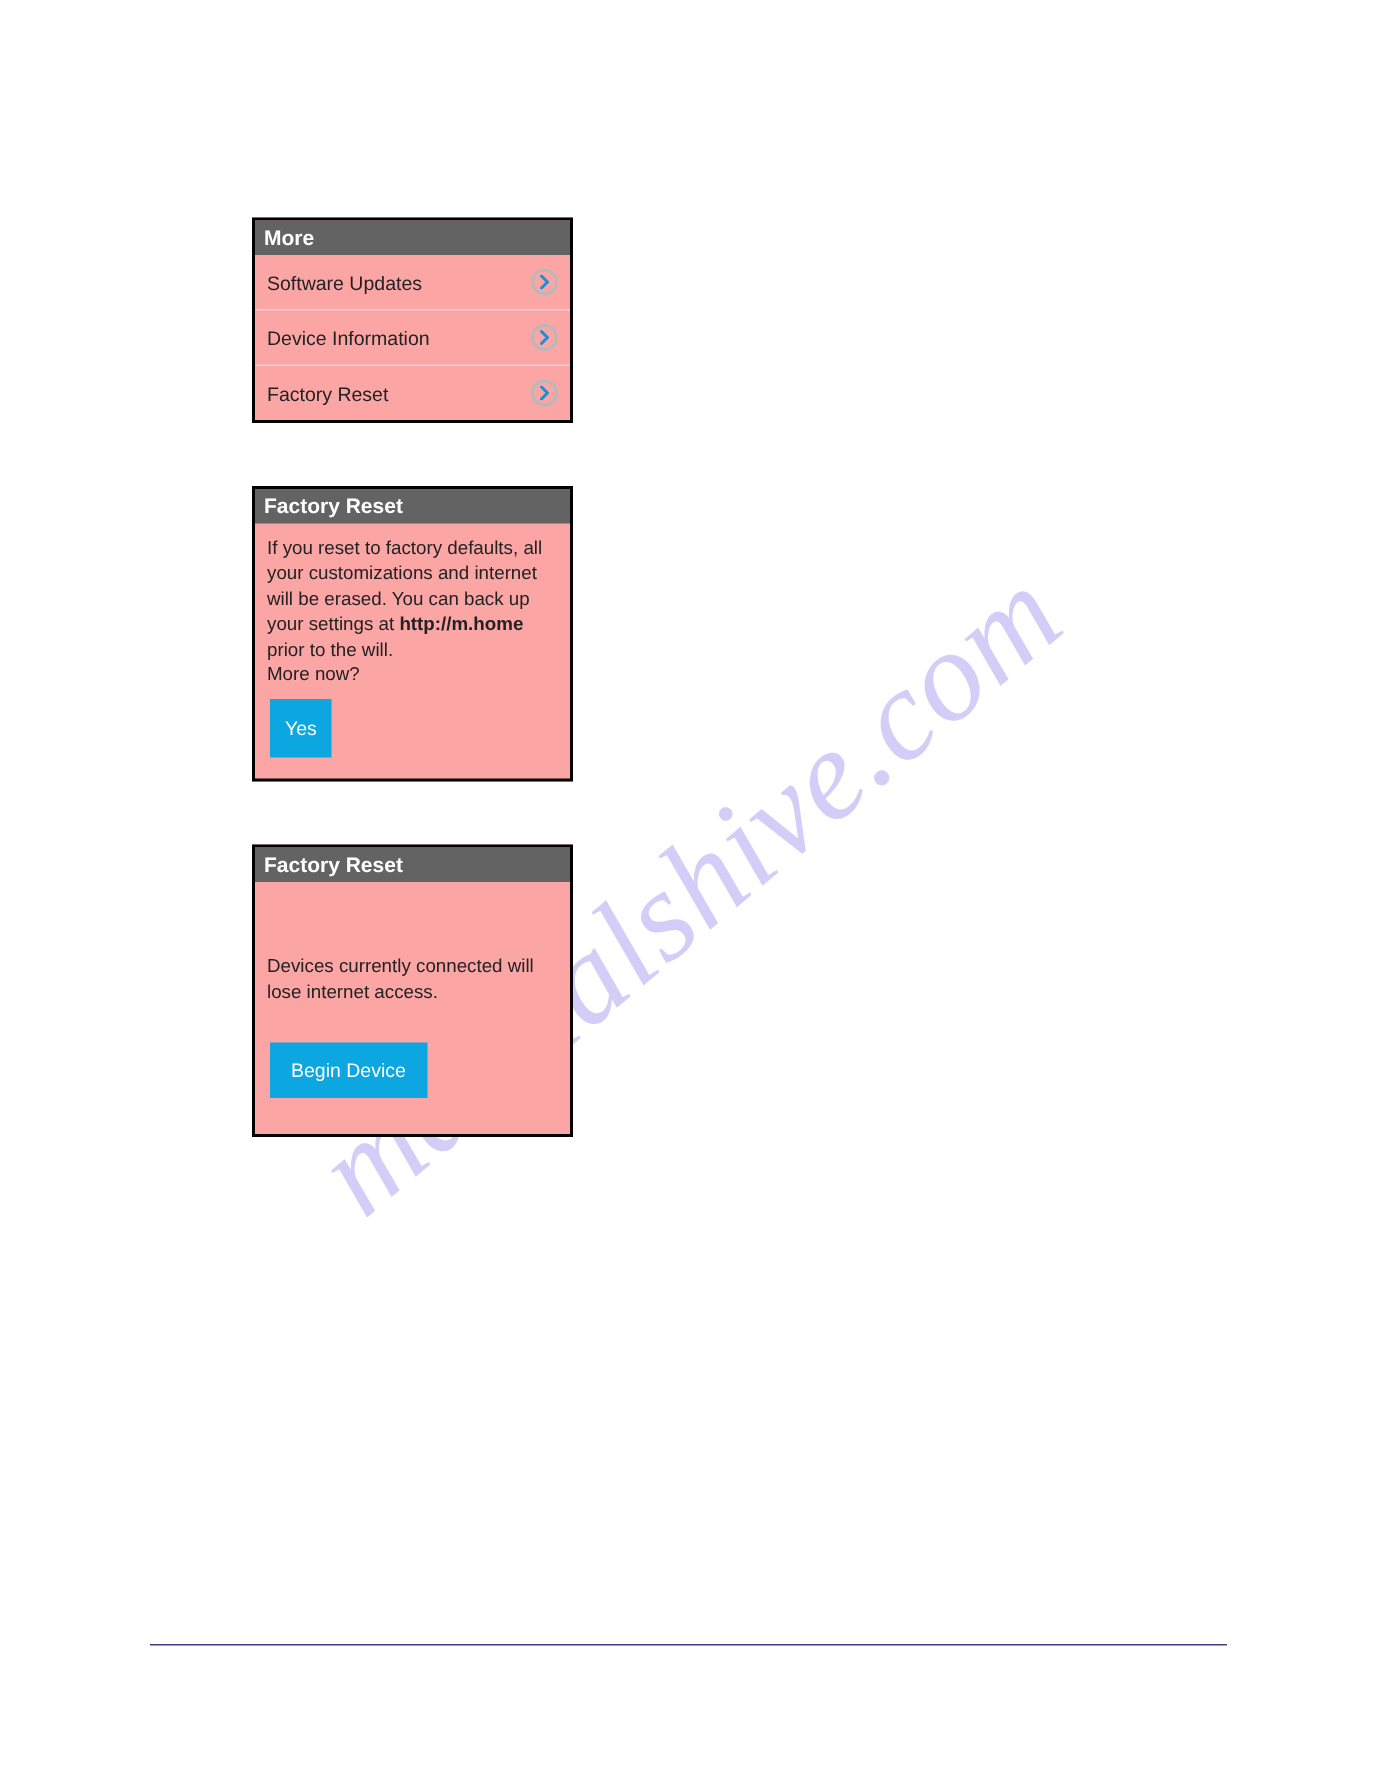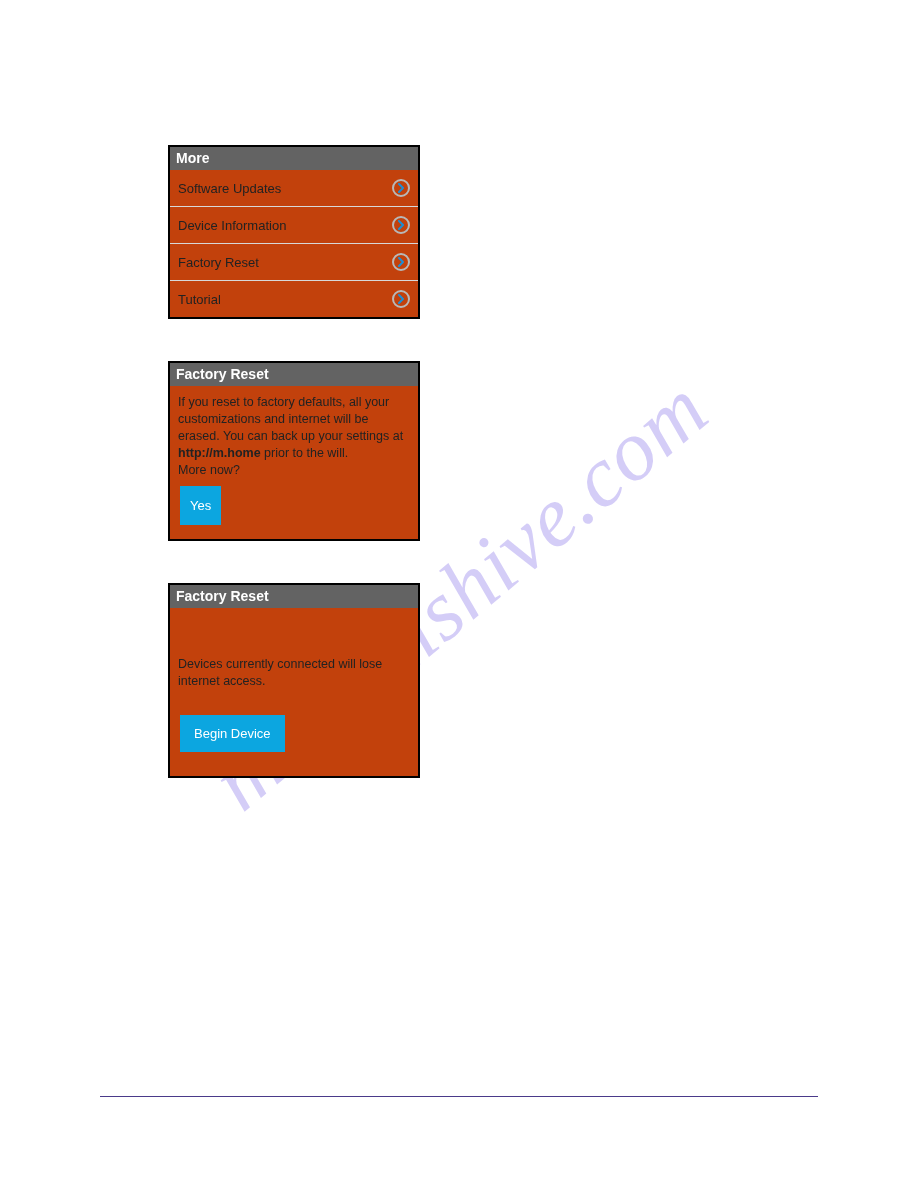--- a/index.html
+++ b/index.html
@@ -11,23 +11,23 @@
     position: relative;
   }
   .page {
     position: absolute;
     left: 168px;
     top: 145px;
     width: 600px;
   }
   .panel {
     border: 2px solid #000;
-    background: #c2410c;
+    background: #fca5a5;
     margin-bottom: 42px;
-    width: 252px;
+    width: 214px;
   }
   .panel-header {
     background: #636363;
     color: #ffffff;
     font-weight: bold;
     font-size: 14px;
     padding: 3px 6px 4px 6px;
   }
   .list-row {
     display: flex;
@@ -123,28 +123,20 @@
 
     <div class="list-row">
       <span>Factory Reset</span>
       <span class="chevron">
         <svg width="8" height="10" viewBox="0 0 8 10">
             <path d="M2 1 L6 5 L2 9" stroke="#1b8fd6" stroke-width="2" fill="none" stroke-linecap="round" stroke-linejoin="round"></path>
           </svg>
       </span>
     </div>
 
-    <div class="list-row">
-      <span>Tutorial</span>
-      <span class="chevron">
-        <svg width="8" height="10" viewBox="0 0 8 10">
-            <path d="M2 1 L6 5 L2 9" stroke="#1b8fd6" stroke-width="2" fill="none" stroke-linecap="round" stroke-linejoin="round"></path>
-          </svg>
-      </span>
-    </div>
   </div>
 
   <div class="panel">
     <div class="panel-header">Factory Reset</div>
     <div class="panel-body">
       <span>If you reset to factory defaults, all your customizations and internet will be erased. You can back up your settings at </span><span class="bold">http://m.home</span><span> prior to the will.</span>
       <br>
       <span>More now?</span>
       <br>
       <button class="btn-blue tall">Yes</button>

